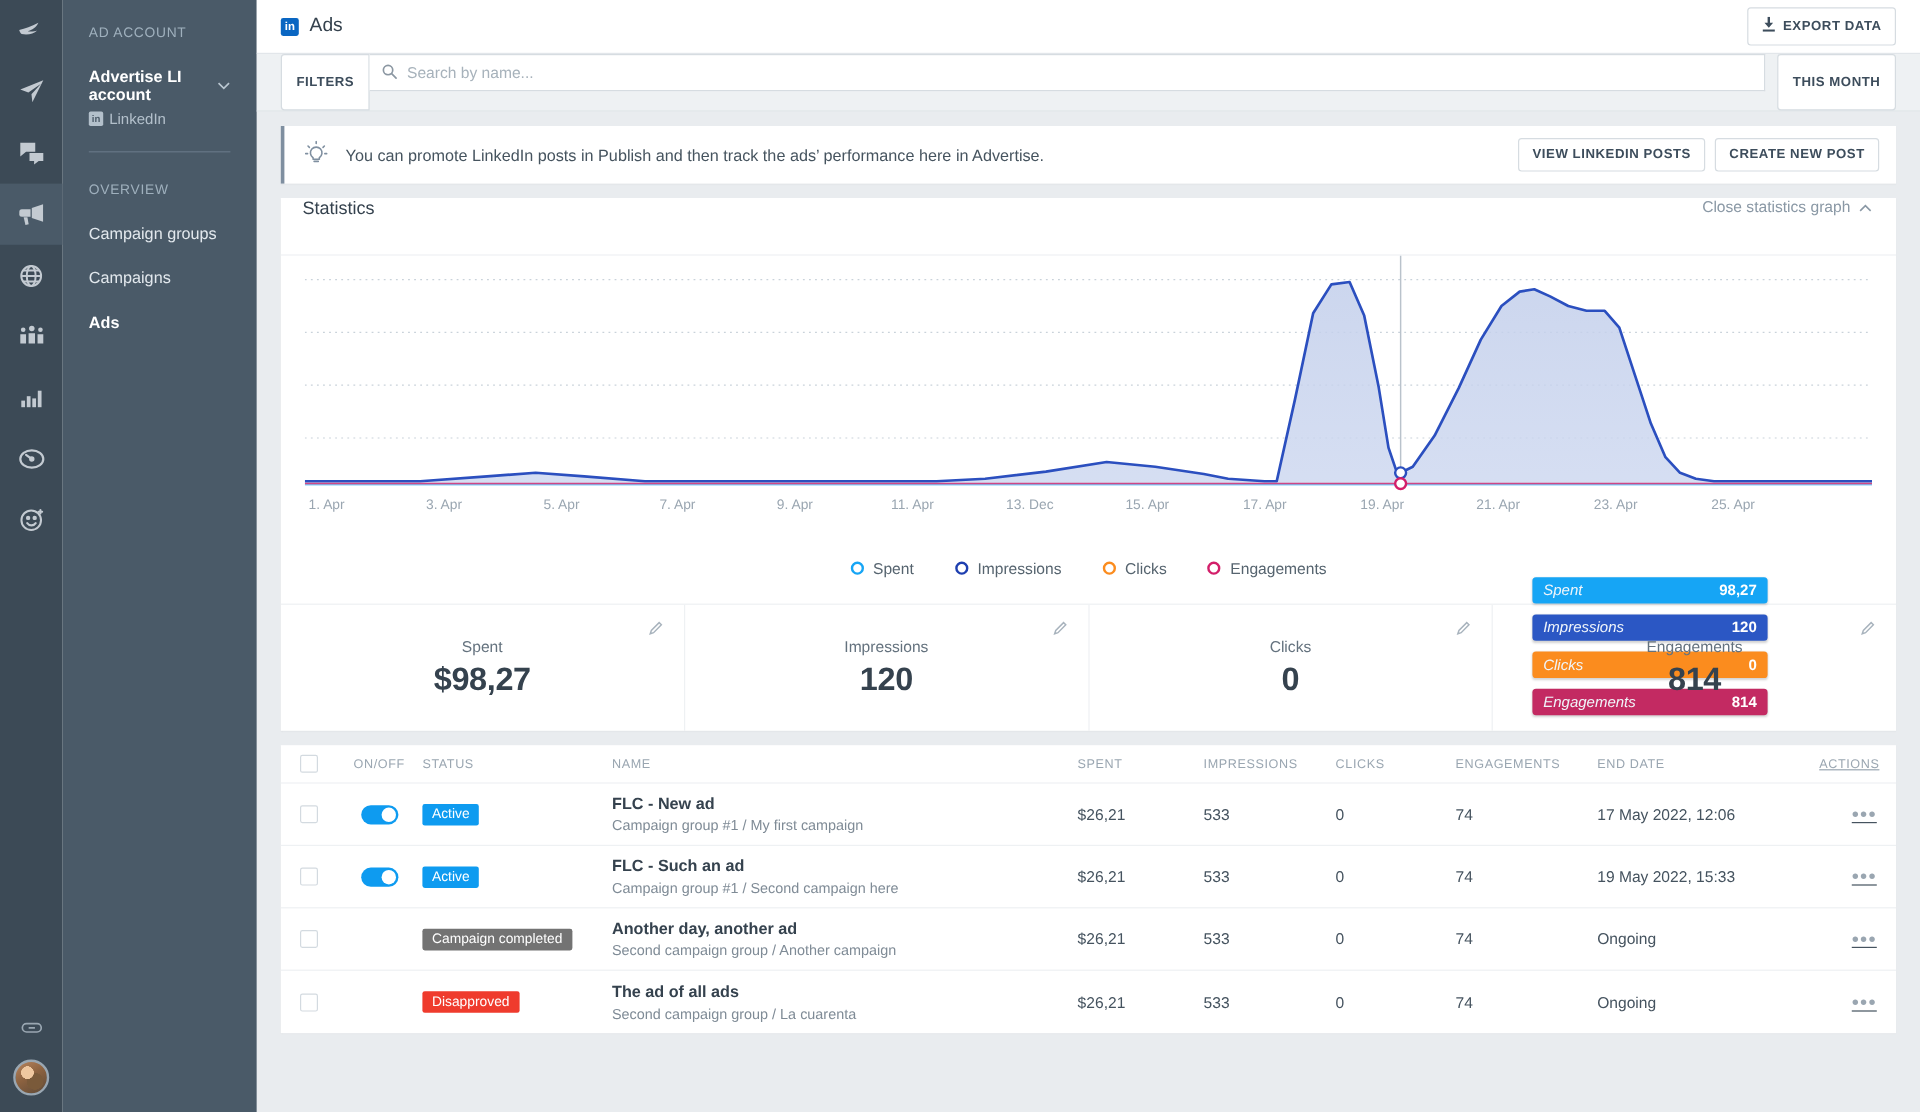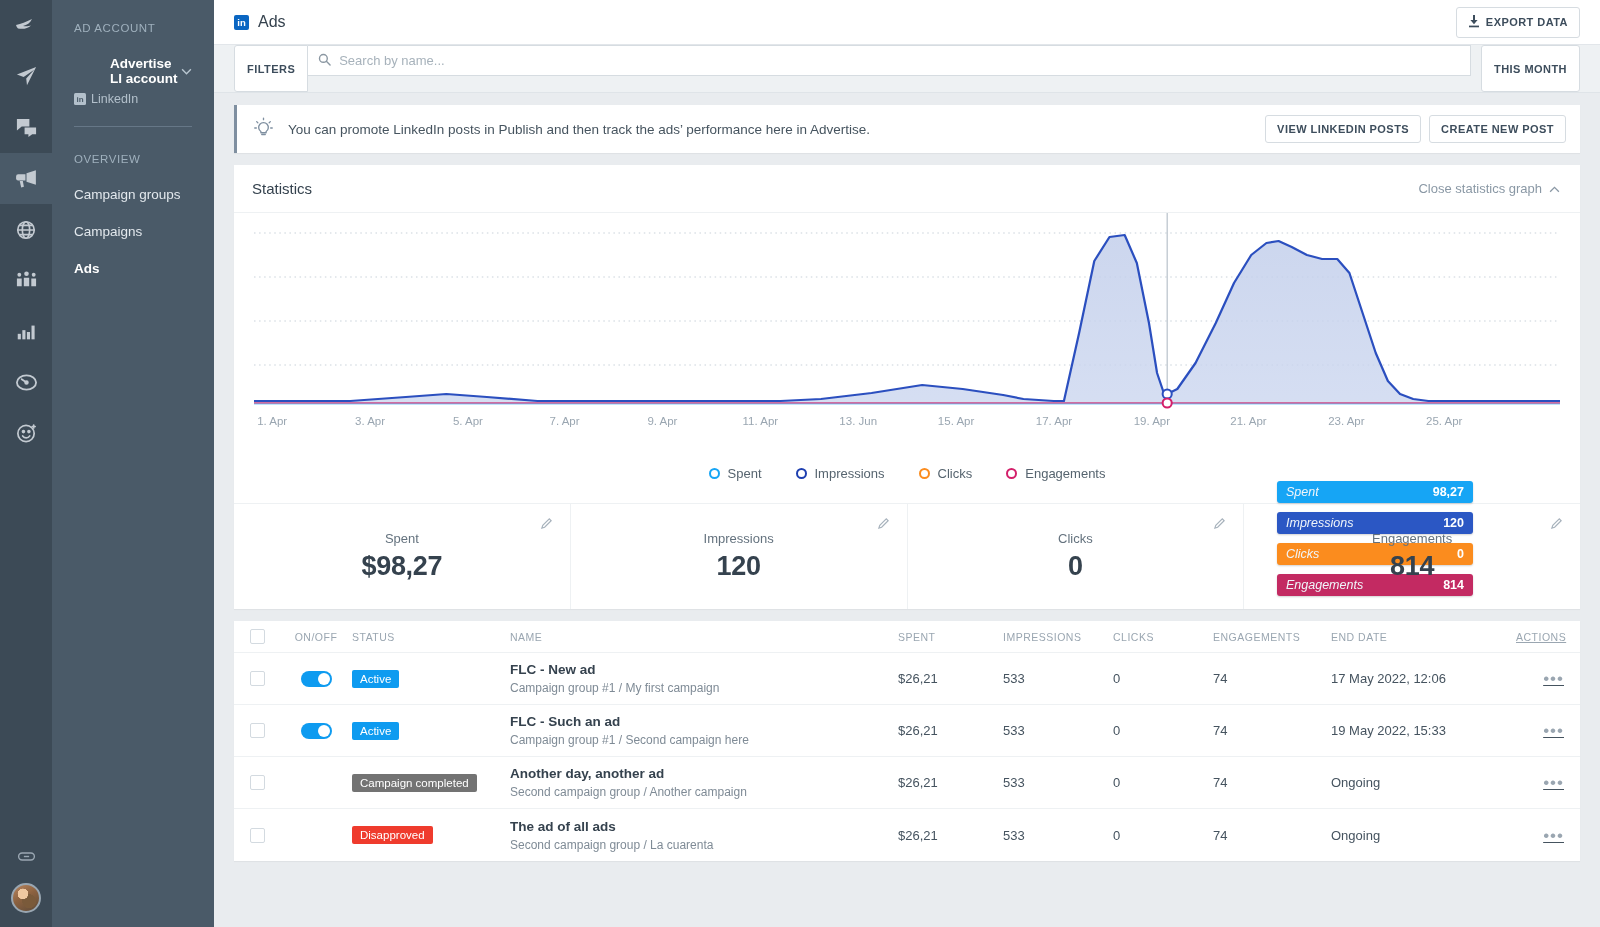--- a/index.html
+++ b/index.html
@@ -39,21 +39,21 @@
   
   .sidebar {
     width:162px; flex:0 0 162px; background:#4a5a68; color:#dde3e8;
     padding:0 22px;
   }
   .side-label {
     font-size:11.5px; letter-spacing:.6px; color:#9fb0bd; text-transform:uppercase;
     padding-top:22px;
   }
   .acct {
-    margin-top:22px; display:flex; align-items:center; justify-content:space-between;margin-left:36px;
+    margin-top:22px; display:flex; align-items:center; justify-content:space-between;
   }
   .acct-name { font-size:13.5px; font-weight:bold; color:#ffffff; }
   .chev { color:#b9c6d0; font-size:12px; line-height:1; }
   .acct-sub { margin-top:6px; font-size:12.5px; color:#b3c0cb; display:flex; align-items:center; gap:5px;}
   .li-sq { width:12px;height:12px;background:#b3c0cb;color:#4a5a68;border-radius:1.5px;
            font-size:8px;font-weight:bold;display:flex;align-items:center;justify-content:center;
            font-family:"Liberation Sans",sans-serif;}
   .side-div { border-bottom:1px solid #667787; margin-top:20px; }
   .ov-label { font-size:11.5px; letter-spacing:.6px; color:#9fb0bd; text-transform:uppercase; padding-top:26px;}
   .side-item { font-size:13.5px; color:#e2e8ed; padding-top:22px; cursor:pointer; }
@@ -103,21 +103,21 @@
     background:#fff; border-left:3px solid #7f8fa0; height:48px;
     display:flex; align-items:center; padding:0 14px 0 16px; gap:14px;
     box-shadow:0 1px 1px rgba(0,0,0,.04);
   }
   .tip-text { flex:1 1 auto; font-size:13.5px; color:#46545f; }
   .tip-actions { display:flex; gap:8px; }
 
   
   .card { background:#fff; margin-top:12px; box-shadow:0 1px 1px rgba(0,0,0,.04); }
   .card-head {
-    height:48px; display:flex; align-items:center; justify-content:space-between;
+    height:48px; display:flex; align-items:flex-start; justify-content:space-between;
     padding:0 20px 0 18px; border-bottom:1px solid #eef1f3;
   }
   .card-title { font-size:15px; color:#35424e; }
   .close-graph { font-size:13px; color:#8a98a5; cursor:pointer; display:flex; align-items:center; gap:7px; }
 
   .chart-wrap { position:relative; height:245px; padding:0 20px; }
   .chart-svg { display:block; width:100%; height:200px; }
   .xaxis { display:flex; position:relative; height:26px; margin:0 14px 0 4px; }
   .xtick { position:absolute; font-size:11.5px; color:#9aa6b1; transform:translateX(-50%); top:2px; }
 
@@ -392,21 +392,21 @@
             </div>
           </div>
 
           <div class="xaxis">
             <span class="xtick" style="left:1.1%">1. Apr</span>
             <span class="xtick" style="left:8.7%">3. Apr</span>
             <span class="xtick" style="left:16.3%">5. Apr</span>
             <span class="xtick" style="left:23.8%">7. Apr</span>
             <span class="xtick" style="left:31.4%">9. Apr</span>
             <span class="xtick" style="left:39.0%">11. Apr</span>
-            <span class="xtick" style="left:46.6%">13. Jun</span>
+            <span class="xtick" style="left:46.6%">13. Dec</span>
             <span class="xtick" style="left:54.2%">15. Apr</span>
             <span class="xtick" style="left:61.8%">17. Apr</span>
             <span class="xtick" style="left:69.4%">19. Apr</span>
             <span class="xtick" style="left:76.9%">21. Apr</span>
             <span class="xtick" style="left:84.5%">23. Apr</span>
             <span class="xtick" style="left:92.1%">25. Apr</span>
           </div>
         </div>
 
         <div class="legend">

